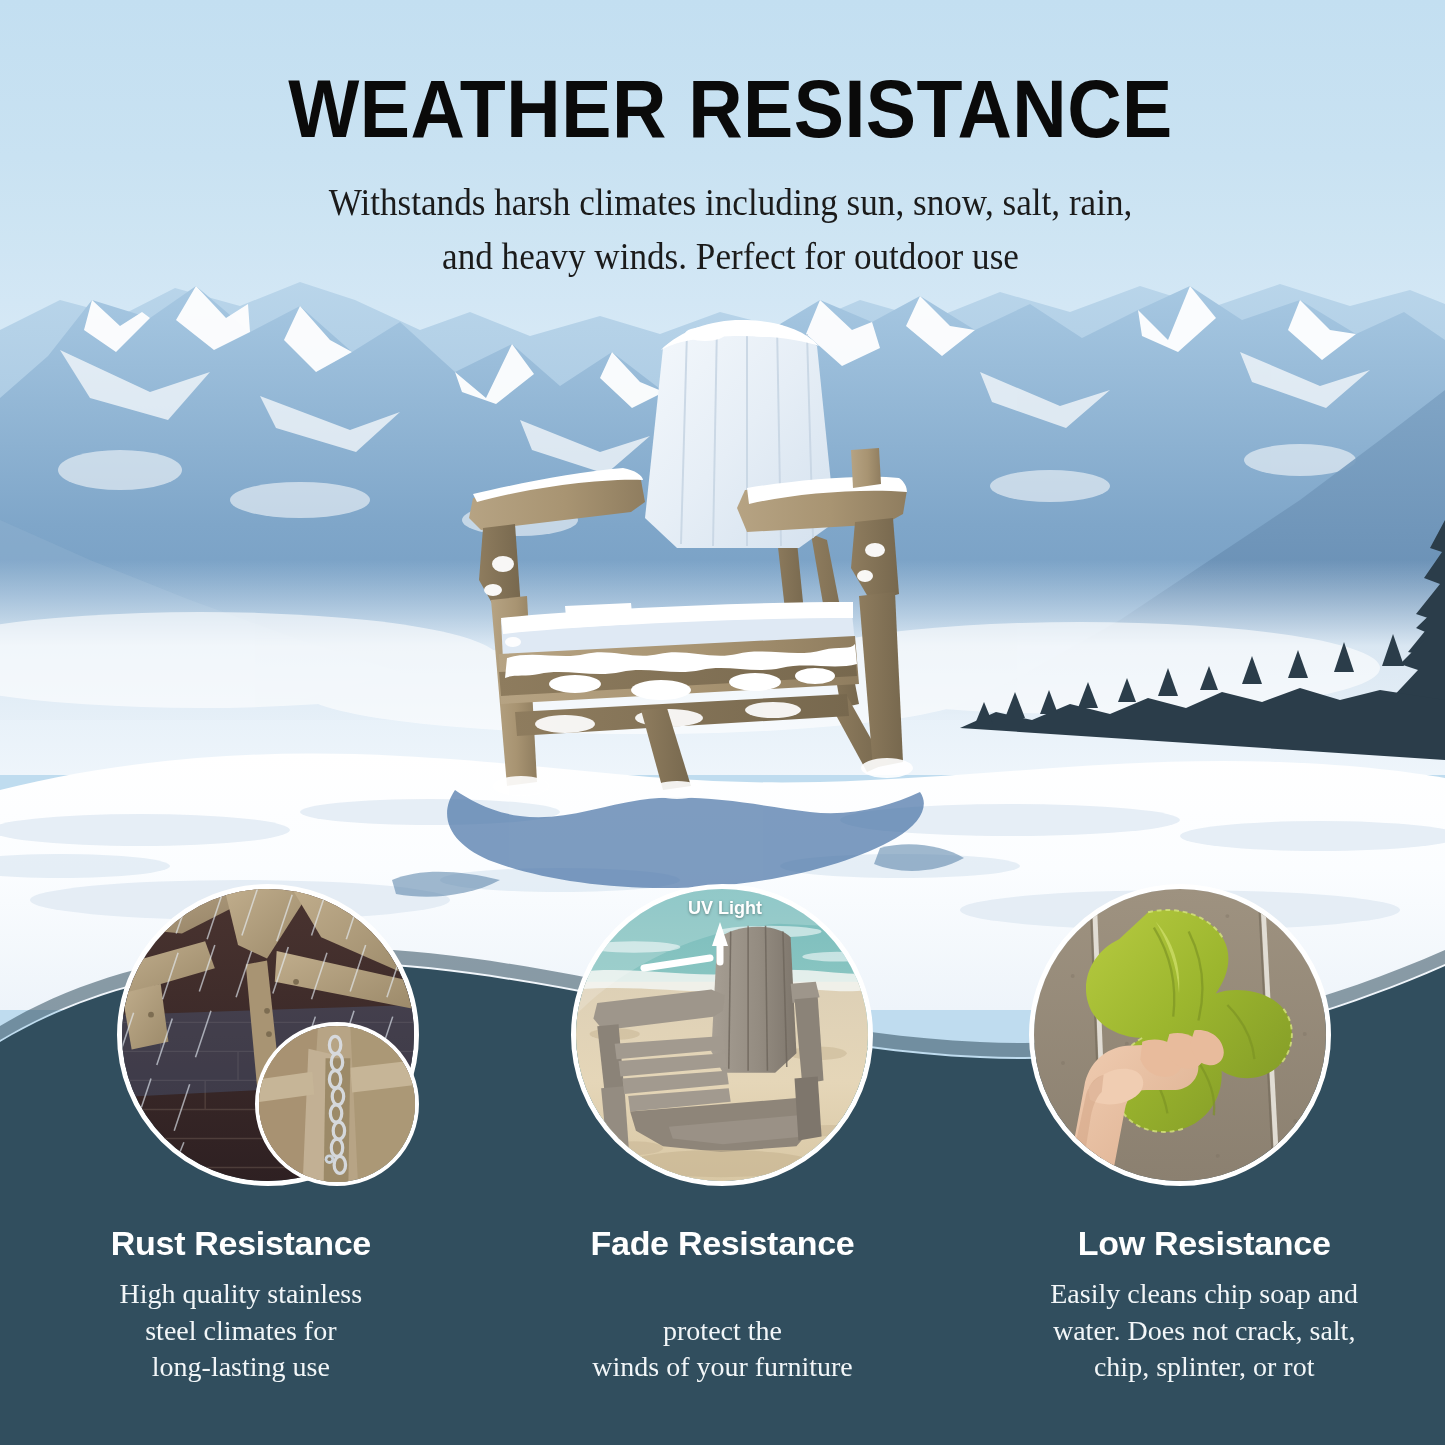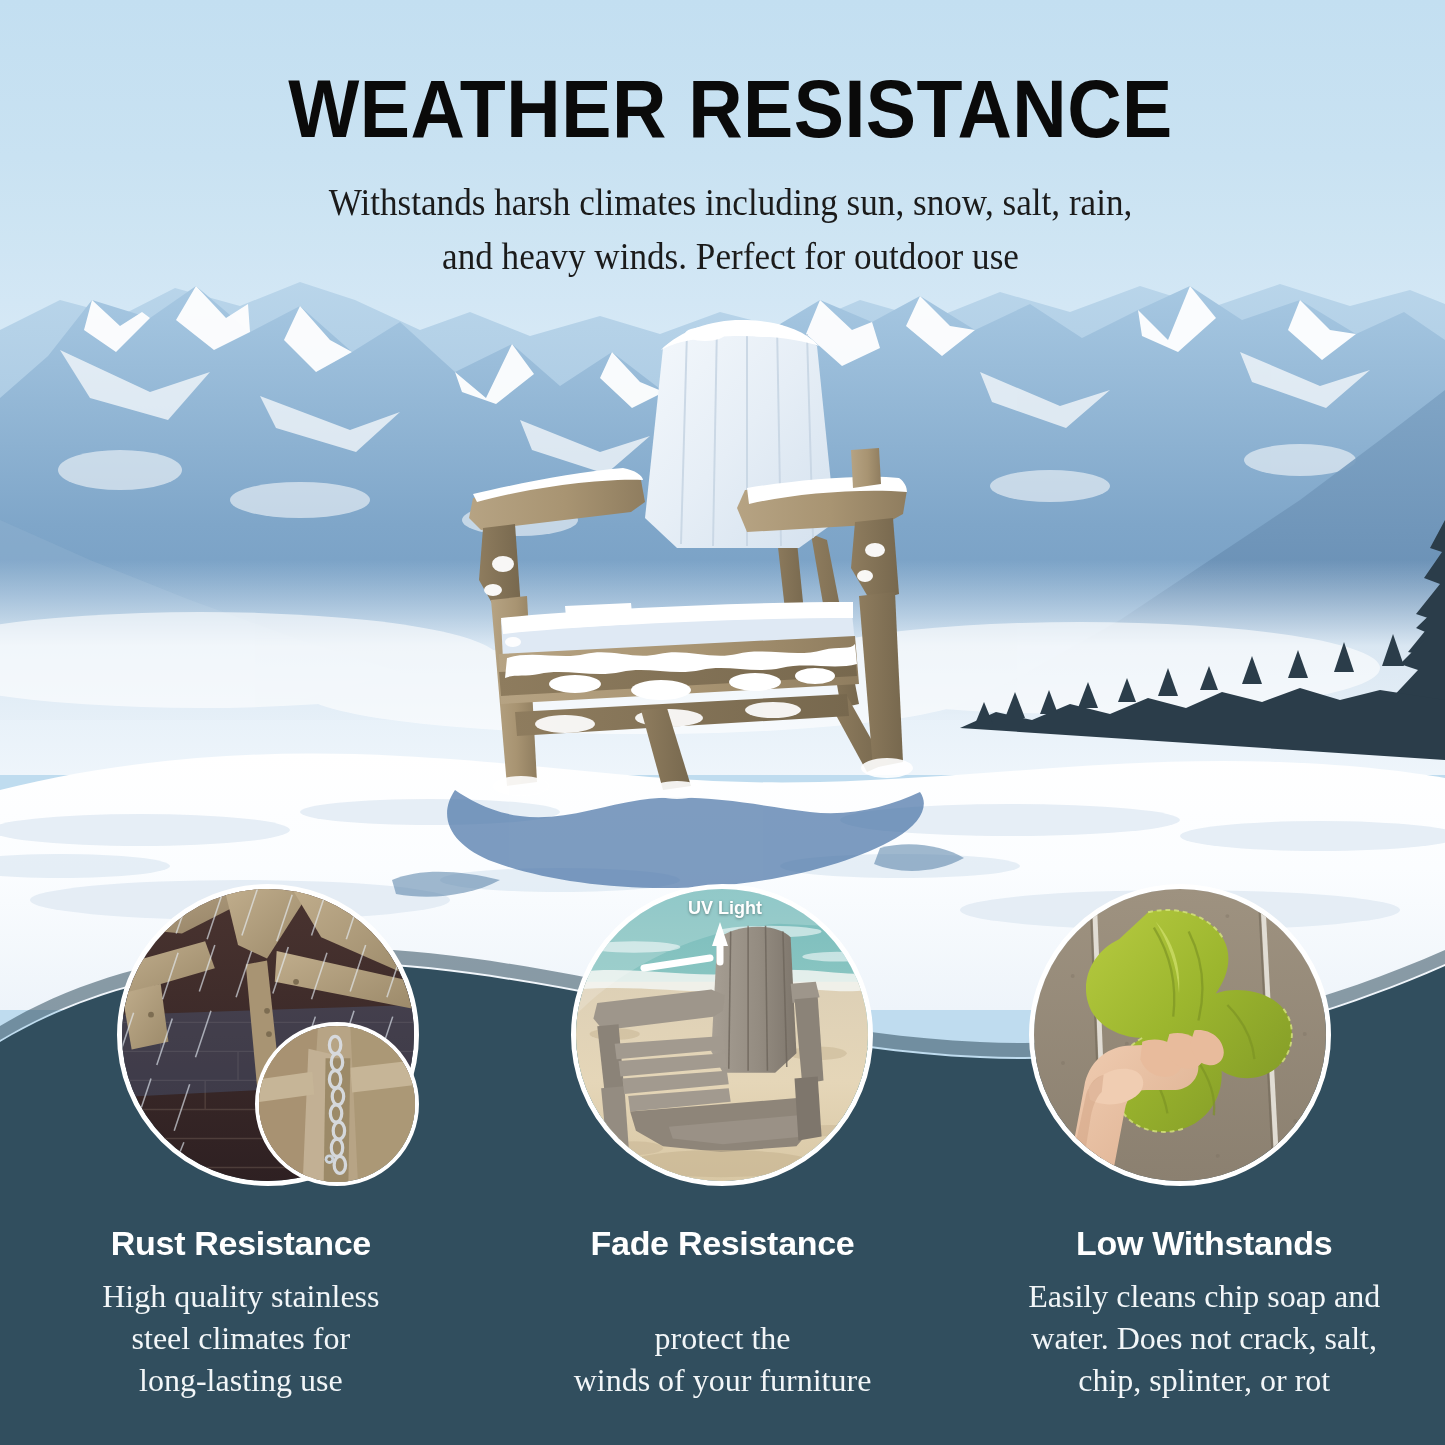--- a/index.html
+++ b/index.html
@@ -79,21 +79,21 @@
     display:flex;z-index:35;
   }
   .feat{flex:1;text-align:center;padding:0 14px;box-sizing:border-box;}
   .feat-title{
     margin:0 0 13px 0;
     font-family:"Liberation Sans",sans-serif;
     font-weight:700;font-size:34px;letter-spacing:-0.3px;color:#ffffff;
   }
   .feat-body{
     margin:0;font-family:"Liberation Serif",serif;
-    font-size:32px;line-height:1.31;color:#f2f6f8;
+    font-size:28px;line-height:1.31;color:#f2f6f8;
   }
 </style>
 </head>
 <body>
 
 <div class="stage">
 
   <div class="sky"></div>
 
   <div class="scene">
@@ -640,21 +640,21 @@
     <div class="feat">
       <p class="feat-title">Fade Resistance</p>
       <p class="feat-body">
         <br>
         <span>protect the</span><br>
         <span>winds of your furniture</span>
       </p>
     </div>
 
     <div class="feat">
-      <p class="feat-title">Low Withstands</p>
+      <p class="feat-title">Low Resistance</p>
       <p class="feat-body">
         <span>Easily cleans chip soap and</span><br>
         <span>water. Does not crack, salt,</span><br>
         <span>chip, splinter, or rot</span>
       </p>
     </div>
 
   </div>
 
 </div>

